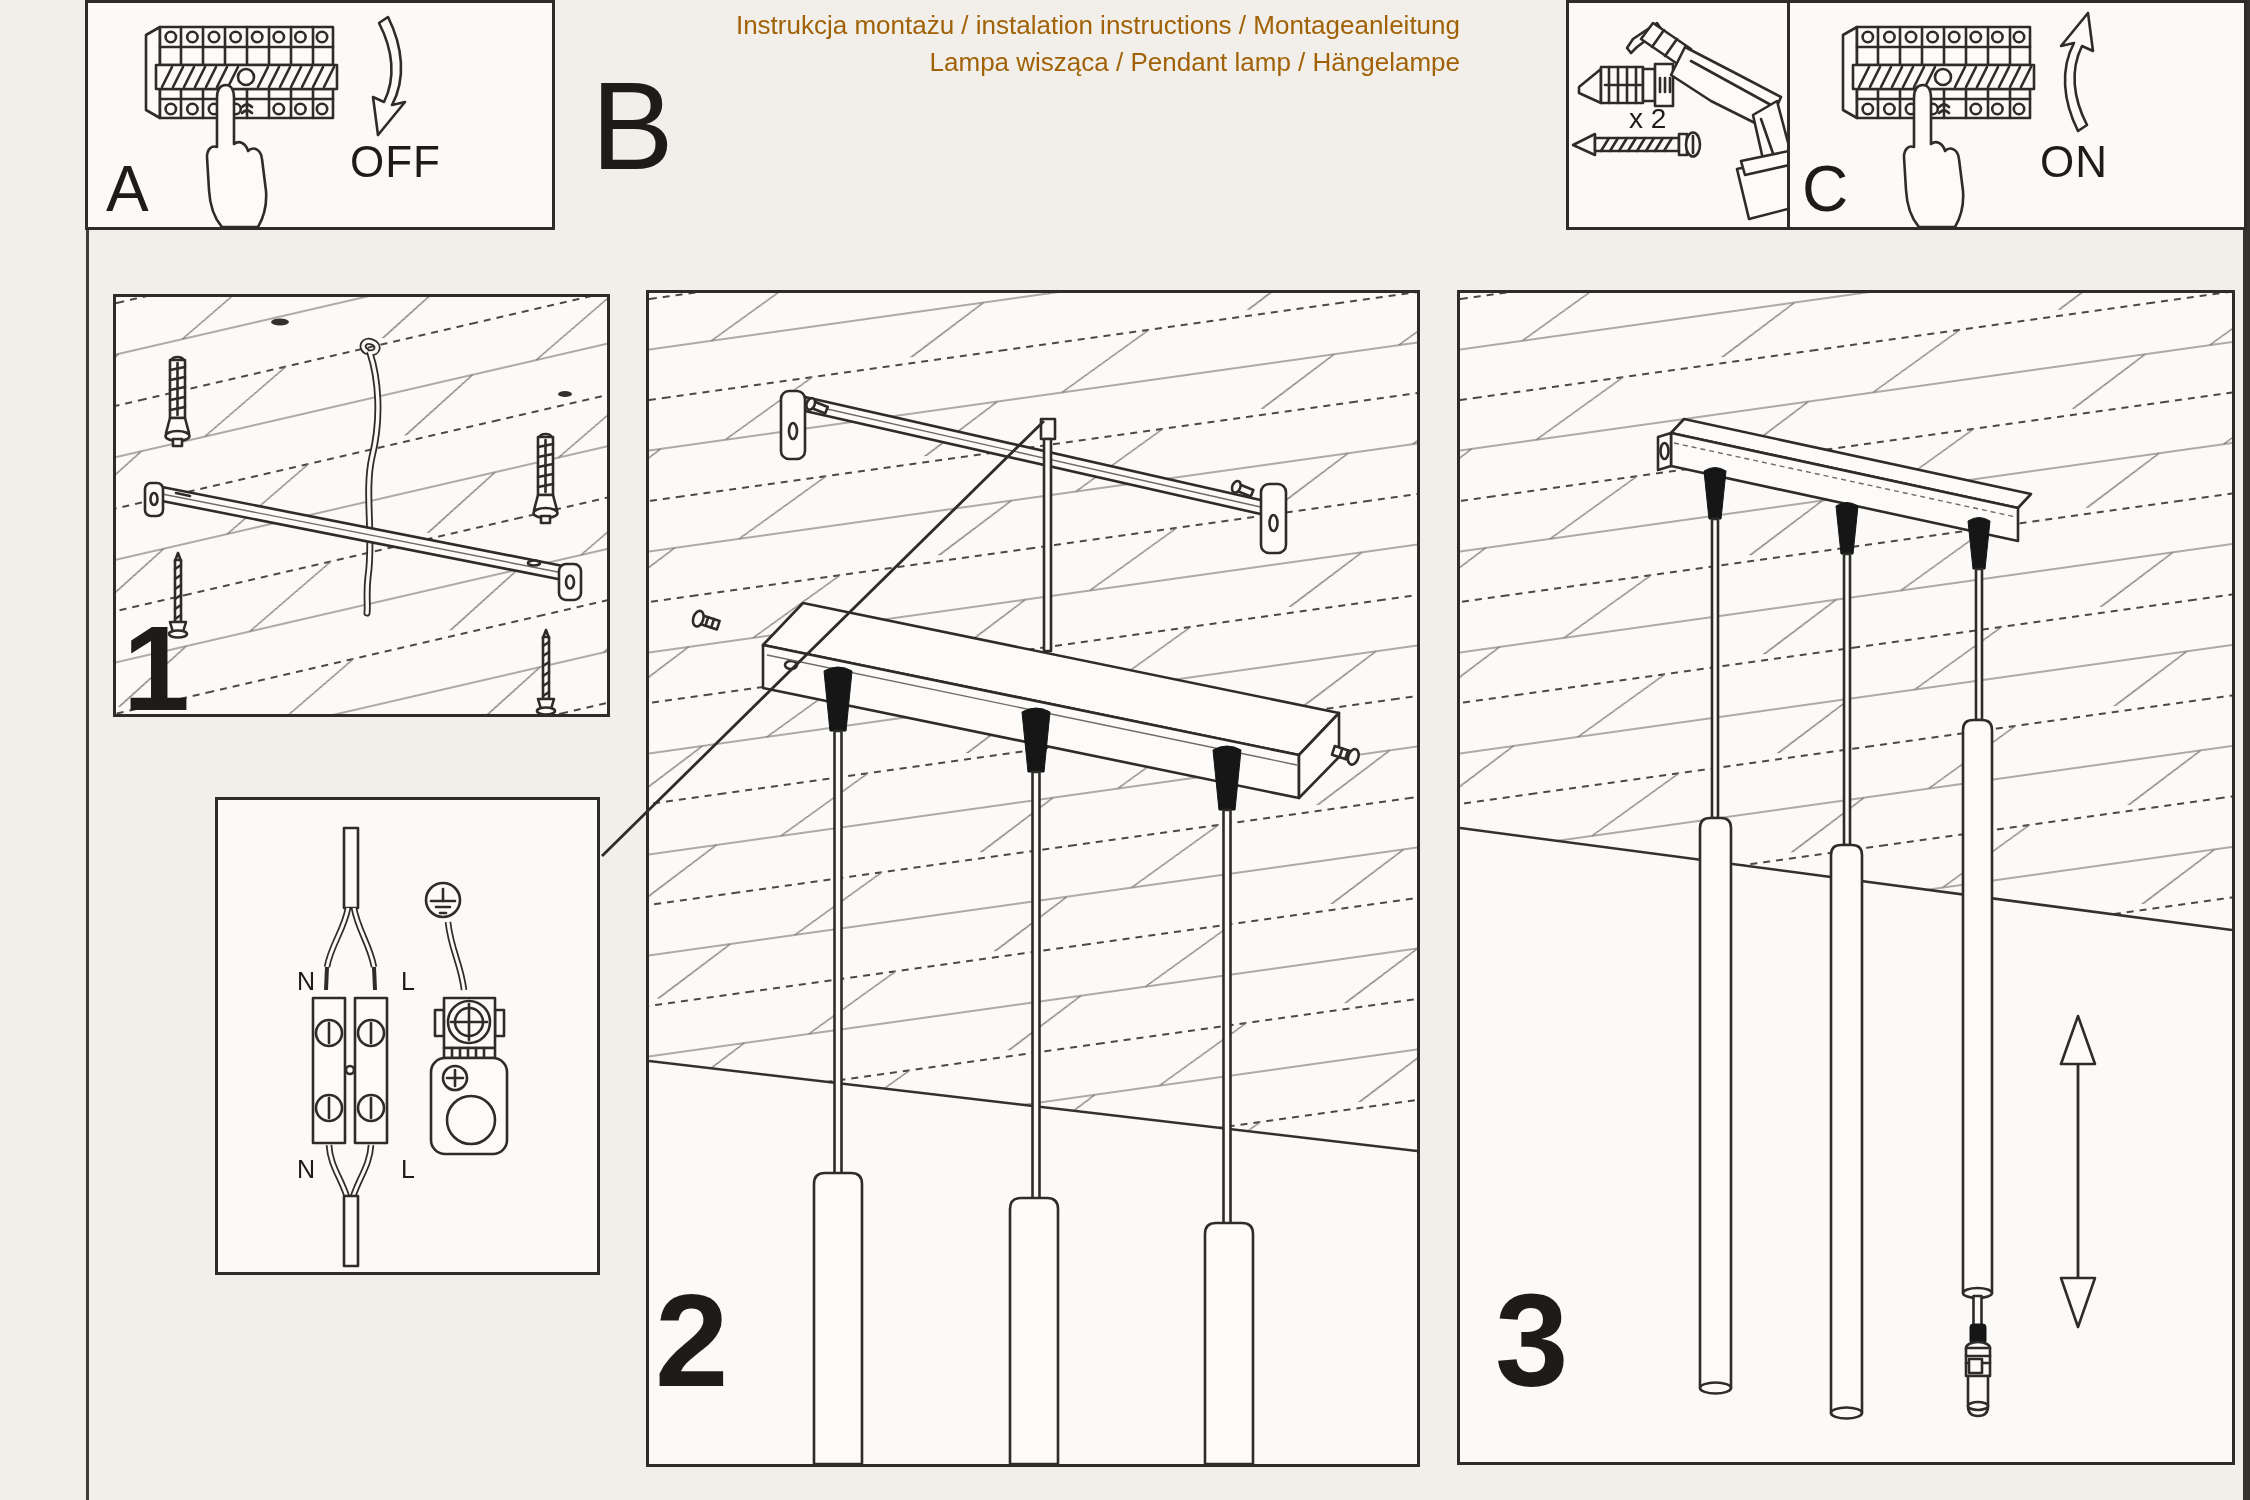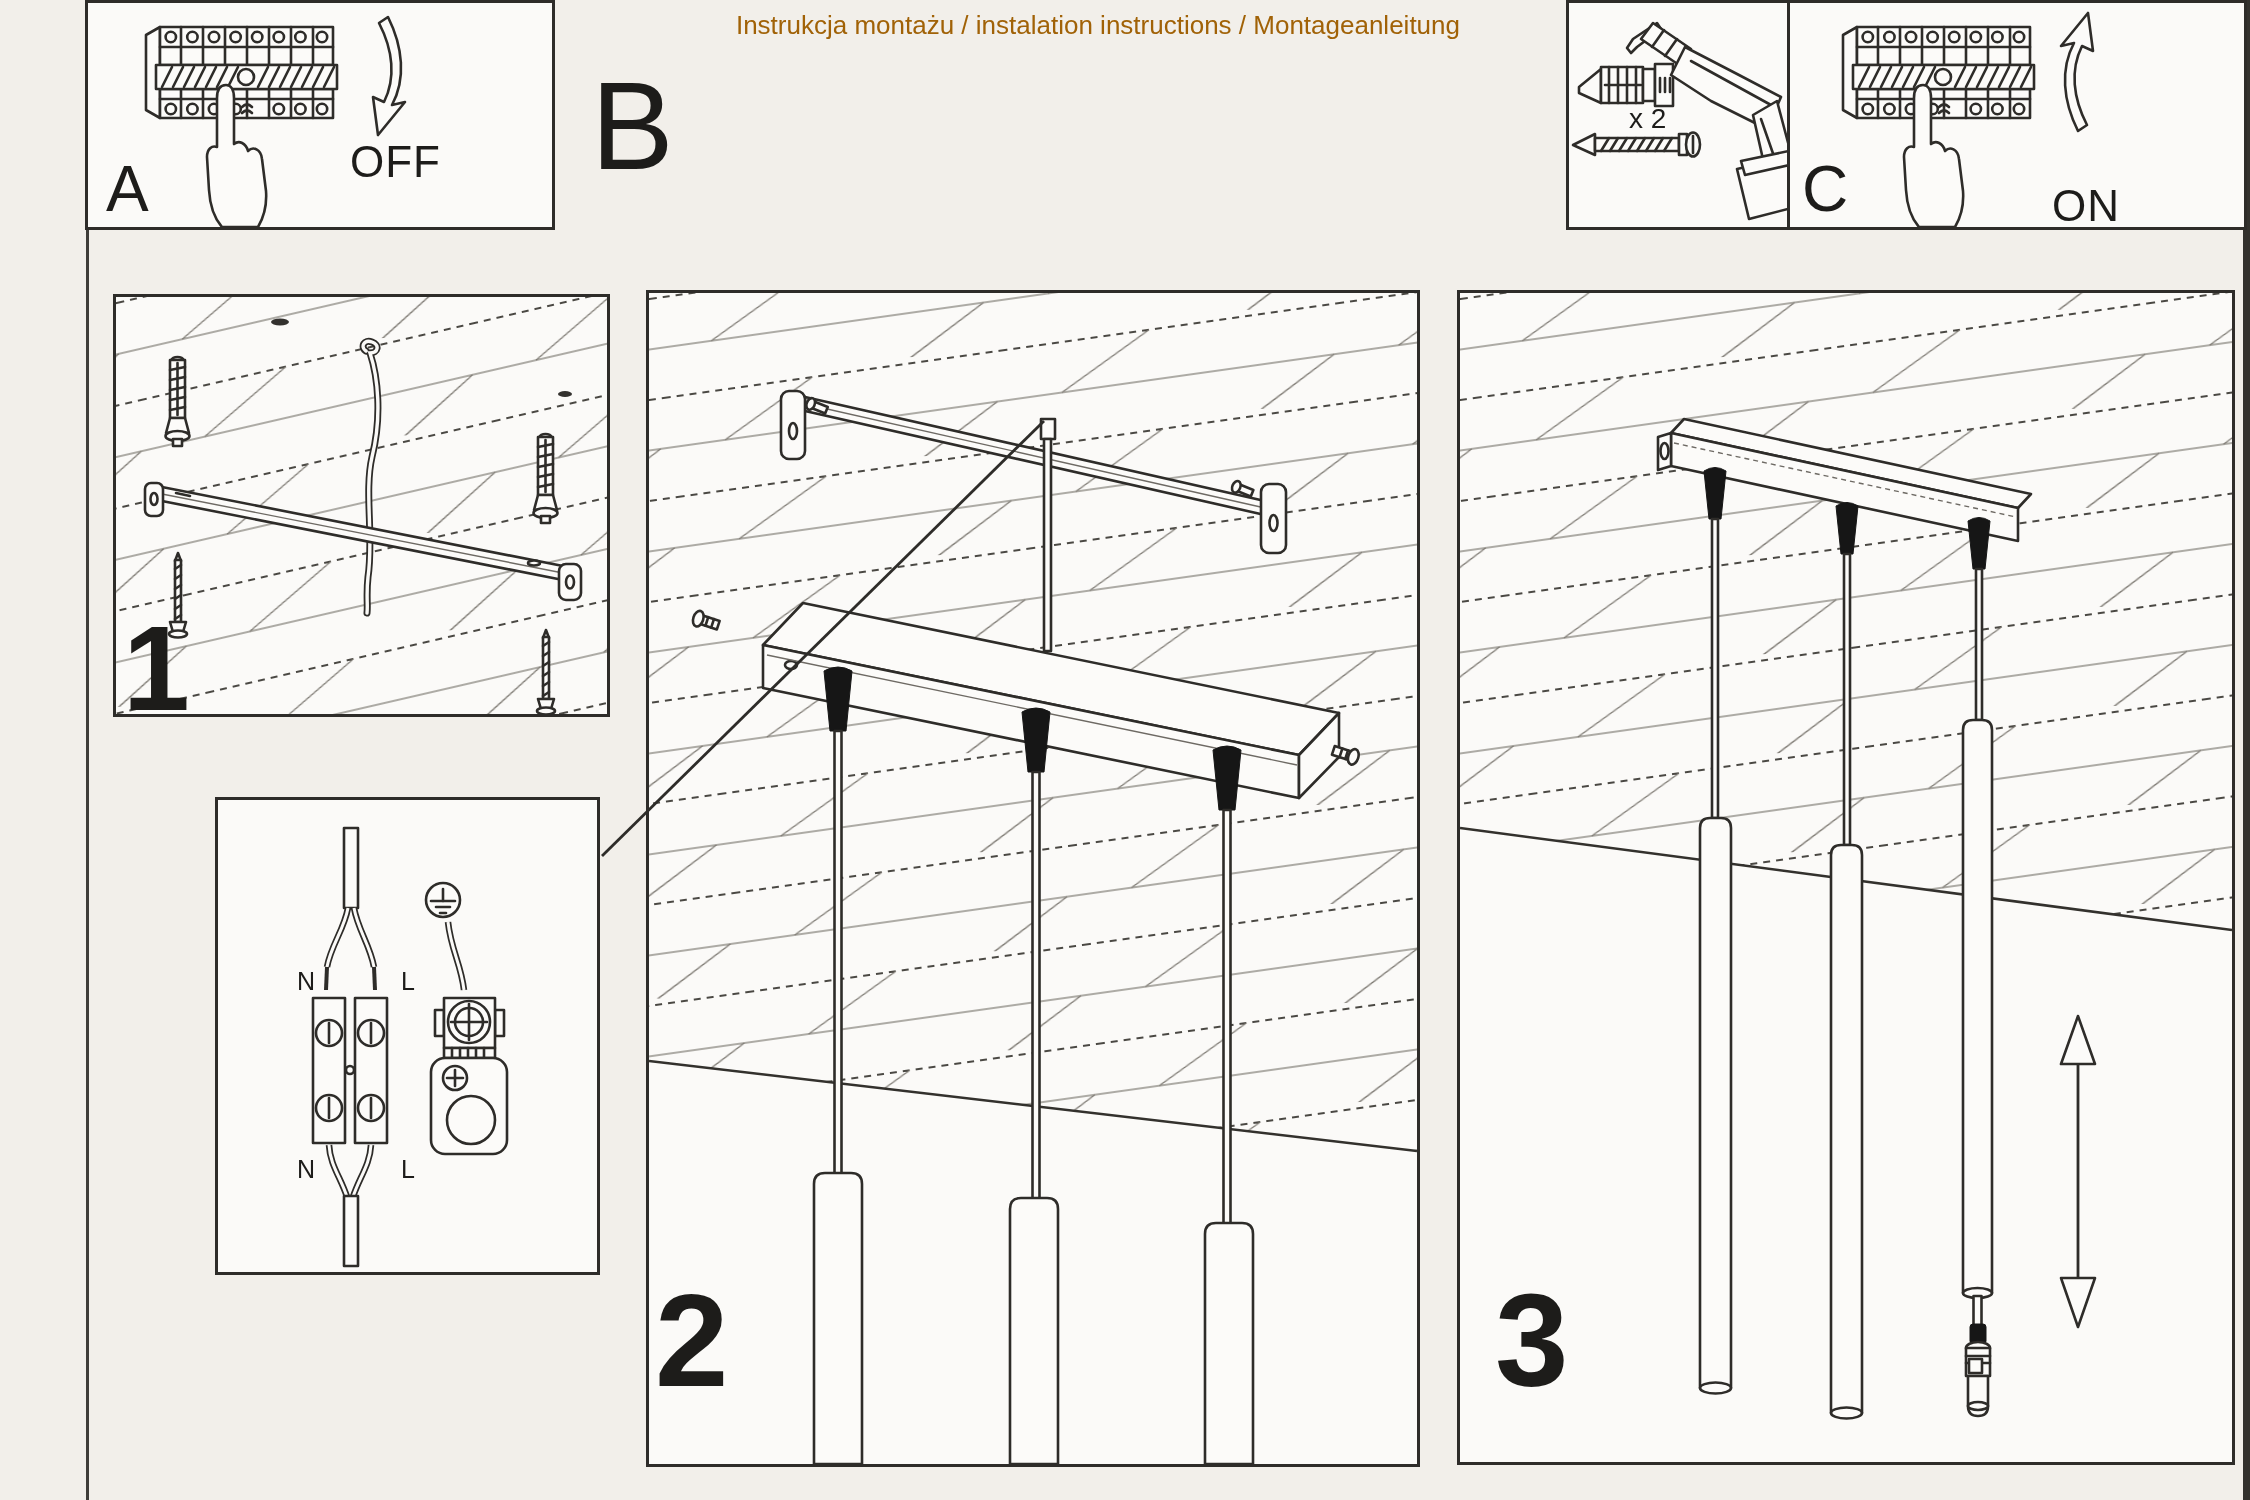--- a/index.html
+++ b/index.html
@@ -102,20 +102,21 @@
       <path class="inkf" transform="translate(118,82)" d="M 20,0 C 14,0 11,5 11,13 L 11,62 C 6,60 1,64 1,72 L 3,105 C 4,122 9,134 16,142 L 52,142 C 58,132 61,120 60,106 L 56,74 C 55,64 47,61 42,66 C 40,58 33,55 28,59 L 28,13 C 28,5 25,0 20,0 Z"></path>
 
       <path class="inkf" d="M 300,14 C 315,44 318,76 304,102 L 317,99 L 290,132 L 285,94 L 296,99 C 308,75 305,47 291,20 Z"></path>
     </svg>
     <div class="lbl letter" style="left:18px;top:154px;">A</div>
     <div class="lbl onoff" style="left:262px;top:137px;">OFF</div>
   </div>
 
   <div class="titles">
     <div>Instrukcja montażu / instalation instructions / Montageanleitung</div>
+    <div>Lampa wisząca / Pendant lamp / Hängelampe</div>
   </div>
   <div class="lbl" style="left:591px;top:64px;font-size:124px;">B</div>
 
   <div class="box" style="left:1566px;top:0;width:321px;height:230px;">
     <svg width="289" height="224" viewBox="0 0 289 224">
 
       <g>
         <polygon class="inkf" points="10,84 32,66 32,100 10,90"></polygon>
         <rect class="inkf" x="32" y="64" width="42" height="36"></rect>
         <g class="ink" stroke-width="2">
@@ -235,21 +236,21 @@
             <circle cx="176" cy="84" r="5.2"></circle>
           <circle cx="100" cy="52" r="8"></circle>
         </g>
         <path class="ink" d="M 96,82 q 5,-5 10,0 M 96,88 q 5,-5 10,0" stroke-width="2"></path>
       </g>
       <path class="inkf" transform="translate(113,82)" d="M 20,0 C 14,0 11,5 11,13 L 11,62 C 6,60 1,64 1,72 L 3,105 C 4,122 9,134 16,142 L 52,142 C 58,132 61,120 60,106 L 56,74 C 55,64 47,61 42,66 C 40,58 33,55 28,59 L 28,13 C 28,5 25,0 20,0 Z"></path>
 
       <path class="inkf" d="M 288,128 C 273,98 270,66 284,40 L 271,43 L 298,10 L 303,48 L 292,43 C 280,67 283,95 297,122 Z"></path>
     </svg>
     <div class="lbl letter" style="left:12px;top:154px;">C</div>
-    <div class="lbl onoff" style="left:262px;top:137px;margin-top:44px;">ON</div>
+    <div class="lbl onoff" style="left:250px;top:137px;">ON</div>
   </div>
 
   <div class="panel" style="left:113px;top:294px;width:497px;height:423px;">
     <svg width="491" height="417" viewBox="0 0 491 417">
       <defs>
         <pattern id="planks1" width="340" height="100" patternUnits="userSpaceOnUse" patternTransform="rotate(-13)">
           <line x1="0" y1="6" x2="340" y2="6" stroke="#4a4843" stroke-width="2" stroke-dasharray="7 6"></line>
           <line x1="0" y1="56" x2="340" y2="56" stroke="#93908a" stroke-width="1.3"></line>
           <line x1="55" y1="56" x2="150" y2="6" stroke="#7a766f" stroke-width="1.4"></line>
           <line x1="240" y1="106" x2="330" y2="56" stroke="#7a766f" stroke-width="1.4"></line>

